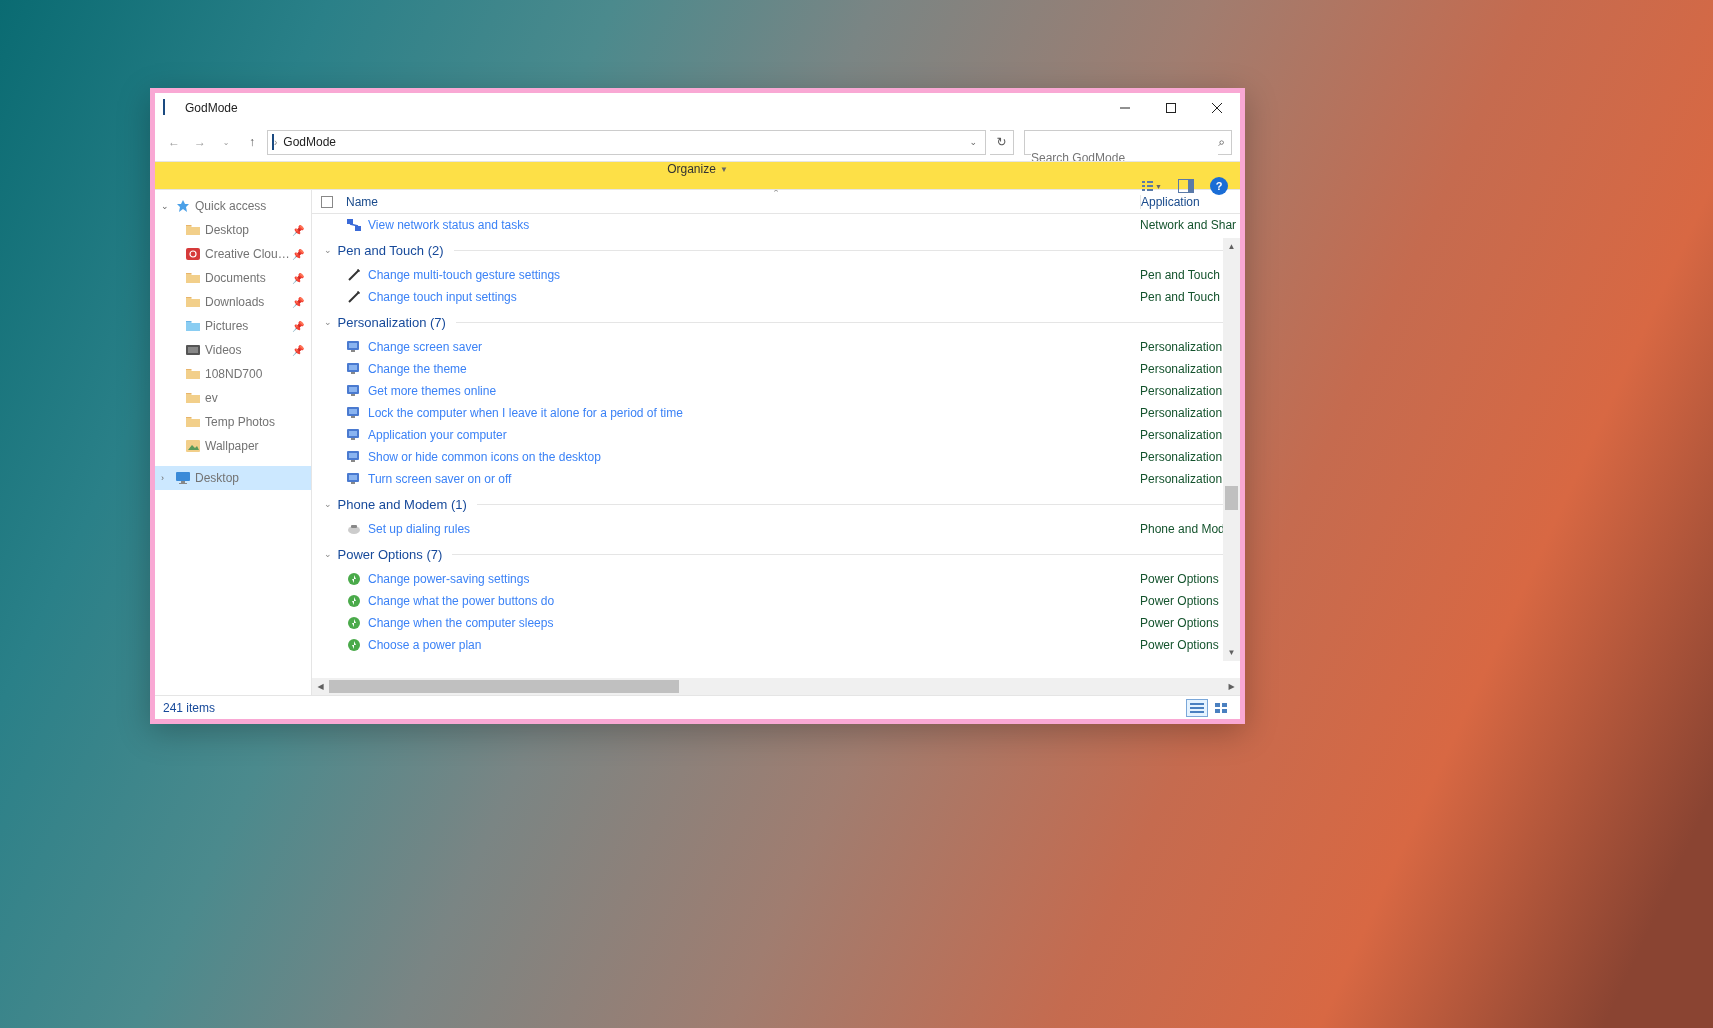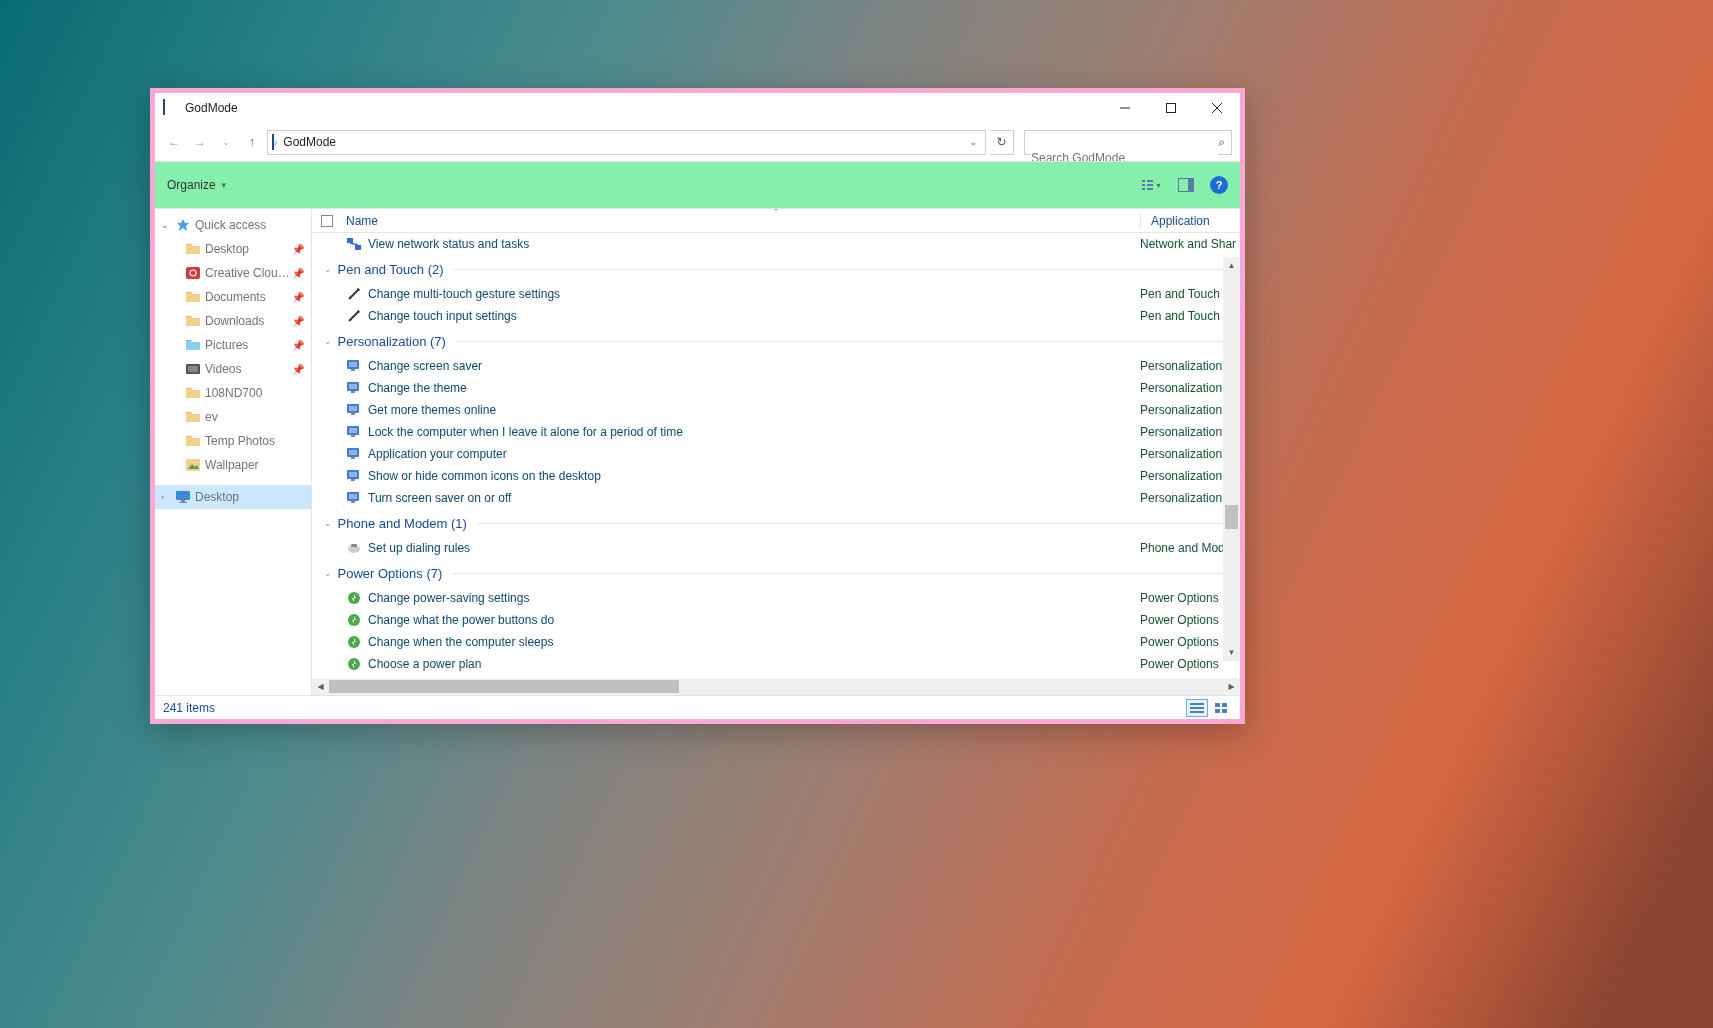--- a/index.html
+++ b/index.html
@@ -49,27 +49,28 @@
 .addrbar { flex: 1; height: 25px; border: 1px solid #ccc; display: flex; align-items: center; padding: 0 4px; background: #fff; }
 .addrbar .crumb { color: #222; padding: 0 6px; }
 .addrbar .sep { color: #888; font-size: 10px; }
 .addrbar .spacer { flex: 1; }
 .addrbar .dd { color: #666; font-size: 9px; padding: 0 4px; }
 .refresh { width: 24px; height: 25px; border: 1px solid #ccc; border-left: none; display:flex; align-items:center; justify-content:center; color:#555; cursor:pointer;}
 .searchbox { width: 208px; height: 25px; border: 1px solid #ccc; display: flex; align-items: center; padding: 0 6px; margin-left: 6px; }
 .searchbox input { border: none; outline: none; flex: 1; font-size: 12px; color: #666; margin-top: 32px; }
 .searchbox .sicon { color: #555; font-size: 12px; }
 .toolbar {
-  height: 48px;
-  background: #86efac;
+  height: 29px;
+  background: #fde047;
   border-top: 1px solid #e5e5e5;
   border-bottom: 1px solid #e5e5e5;
   display: flex;
   align-items: center;
   padding: 0 12px;
+  flex-direction: column;
 }
 .toolbar .organize { color: #333; display: flex; align-items: center; gap: 4px; cursor: pointer; }
 .toolbar .right { margin-left: auto; display: flex; align-items: center; gap: 14px; }
 .toolbar .tbtn { width: 20px; height: 20px; display: flex; align-items: center; justify-content: center; cursor: pointer; }
 .toolbar .help { width: 18px; height: 18px; border-radius: 50%; background: #1a6dd6; color: #fff; display:flex; align-items:center; justify-content:center; font-size:11px; font-weight:bold;}
 .body { flex: 1; display: flex; overflow: hidden; }
 .sidebar {
   width: 157px;
   border-right: 1px solid #e5e5e5;
   padding-top: 4px;
@@ -87,27 +88,27 @@
   height: 24px;
   display: flex;
   align-items: center;
   border-bottom: 1px solid #e5e5e5;
   font-size: 12px;
   color: #1a4b8c;
   position: relative;
 }
 .colheader .chk { width: 30px; display:flex; justify-content:center; }
 .colheader .namecol { flex: 1; padding-left: 4px; }
-.colheader .appcol { width: 100px; border-left: 1px solid #e5e5e5; padding-left: 10px; }
+.colheader .appcol { width: 100px; border-left: 1px solid #e5e5e5; padding-left: 0; }
 .colheader .sort { position:absolute; left:50%; top:-2px; transform:translateX(-50%); color:#888; font-size:9px;}
 .listarea { flex: 1; overflow: hidden; position: relative; }
 .listarea .inner { position: absolute; inset: 0; overflow: hidden; }
 .item-row { height: 22px; display: flex; align-items: center; padding-left: 34px; cursor: pointer; }
 .item-row .iicon { width: 16px; height: 16px; margin-right: 6px; display:flex;align-items:center;justify-content:center; }
-.item-row .iname { flex: 1; font-size: 12px; color: #0c4a6e; white-space: nowrap; }
+.item-row .iname { flex: 1; font-size: 12px; color: #3b82f6; white-space: nowrap; }
 .item-row .iapp { width: 100px; font-size: 12px; color: #14532d; white-space: nowrap; overflow:hidden; }
 .group-row { height: 28px; display: flex; align-items: center; padding-left: 12px; }
 .group-row .gchev { color: #888; font-size: 9px; margin-right: 6px; }
 .group-row .gtitle { color: #16499a; font-size: 13px; }
 .group-row .gline { flex: 1; height: 1px; background: #e5e5e5; margin-left: 10px; margin-right: 8px; }
 .vscroll { position: absolute; right: 0; top: 24px; bottom: 17px; width: 17px; background: #f0f0f0; }
 .vscroll .thumb { position:absolute; left:2px; right:2px; background:#c0c0c0; }
 .vscroll .arr { position:absolute; left:0; right:0; height:17px; display:flex;align-items:center;justify-content:center; color:#606060; font-size:8px; cursor:pointer;}
 .hscroll { height: 17px; background: #f0f0f0; display:flex; align-items:center; position:relative; }
 .hscroll .arr { width:17px; height:17px; display:flex;align-items:center;justify-content:center; color:#606060; font-size:8px; cursor:pointer;}

